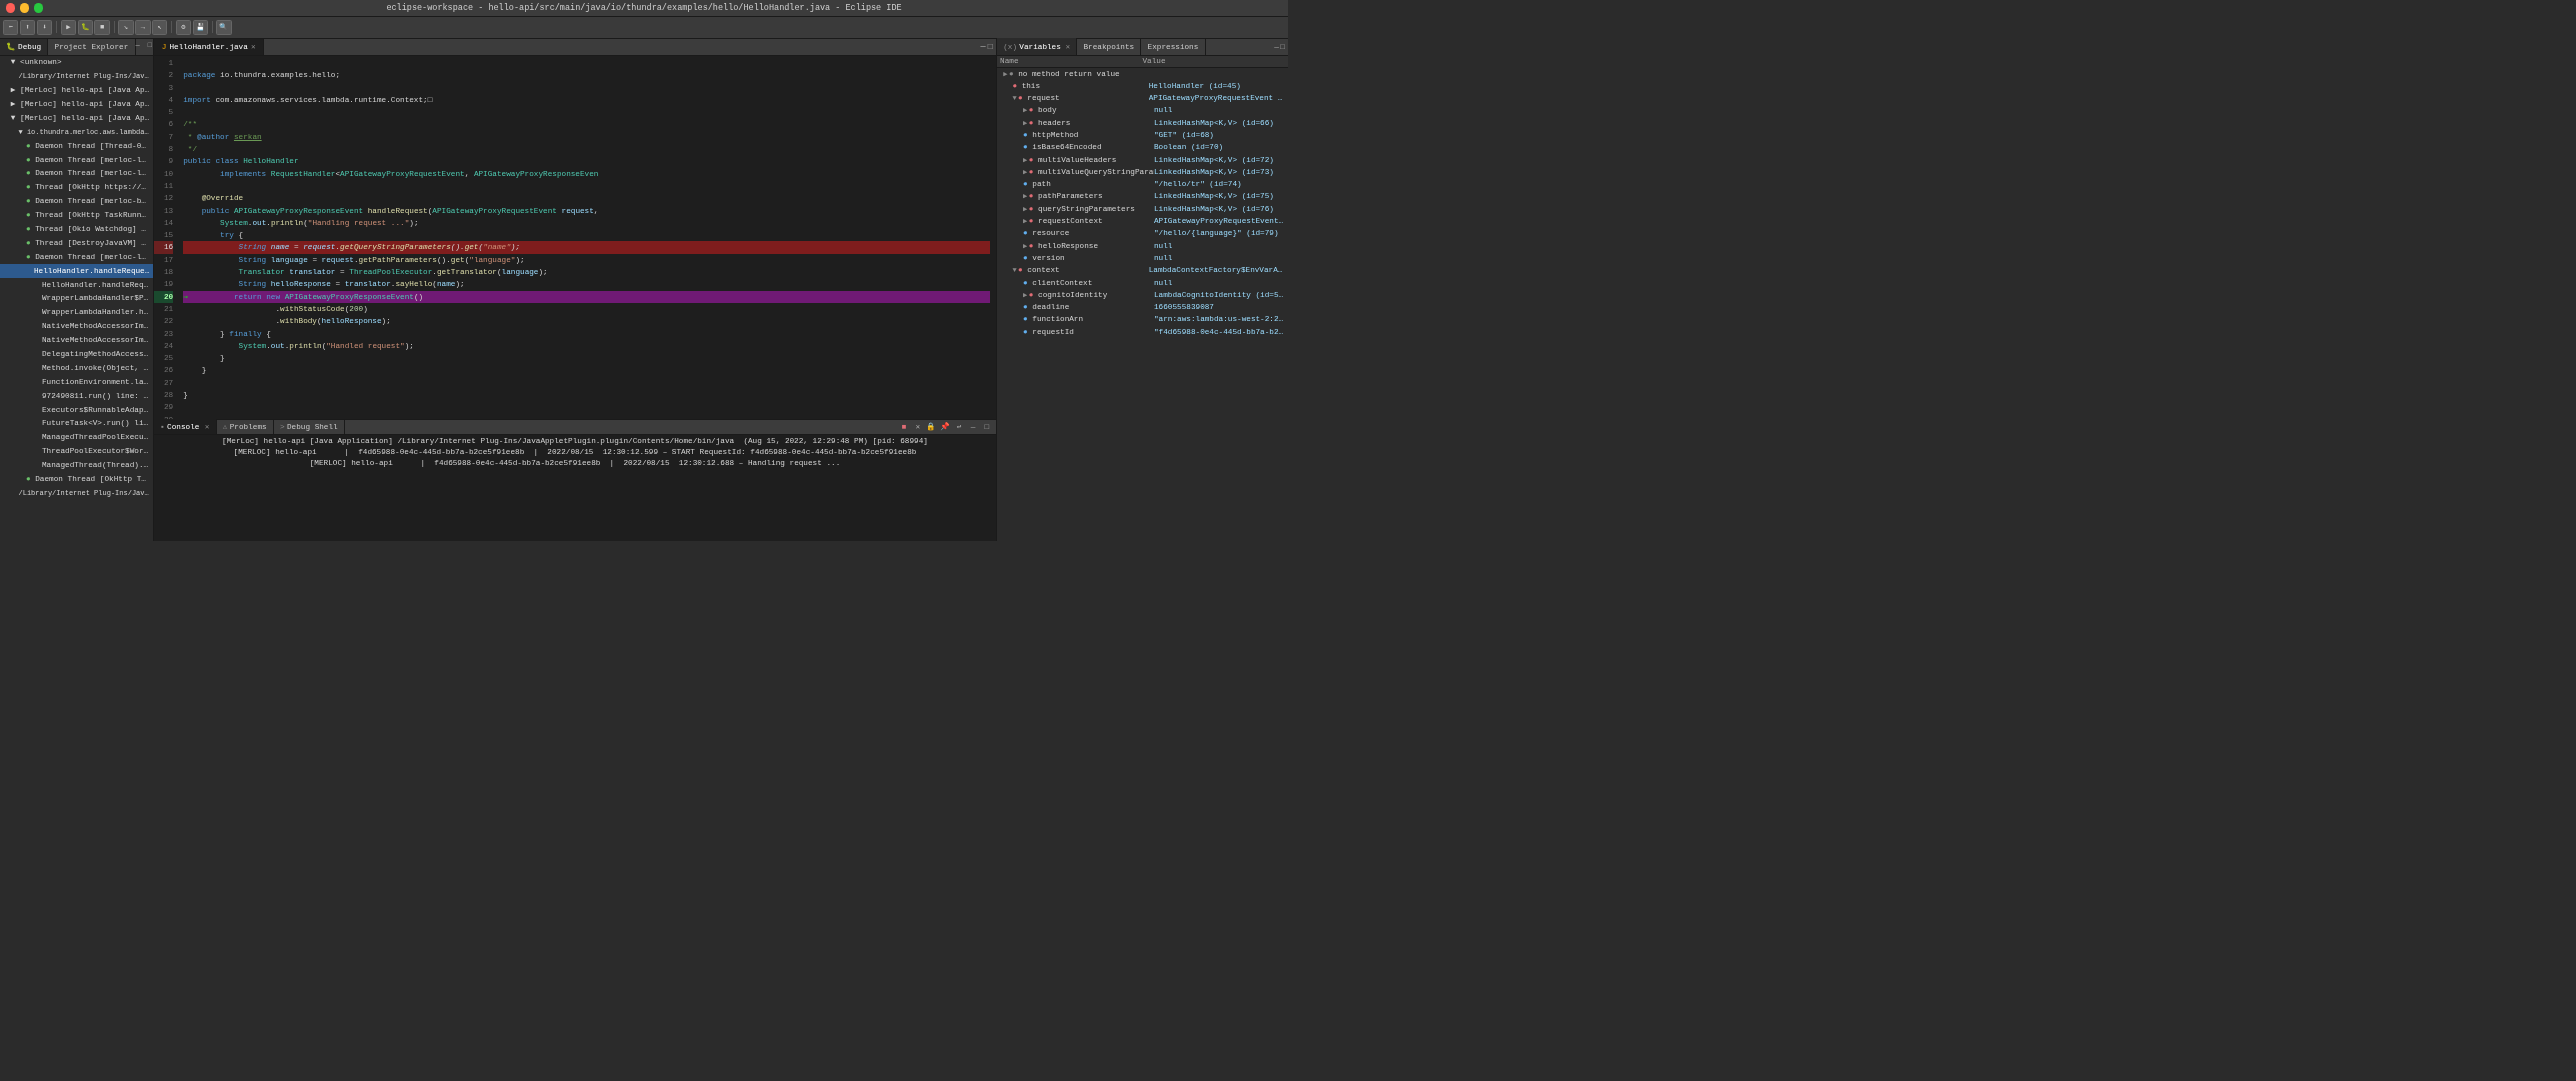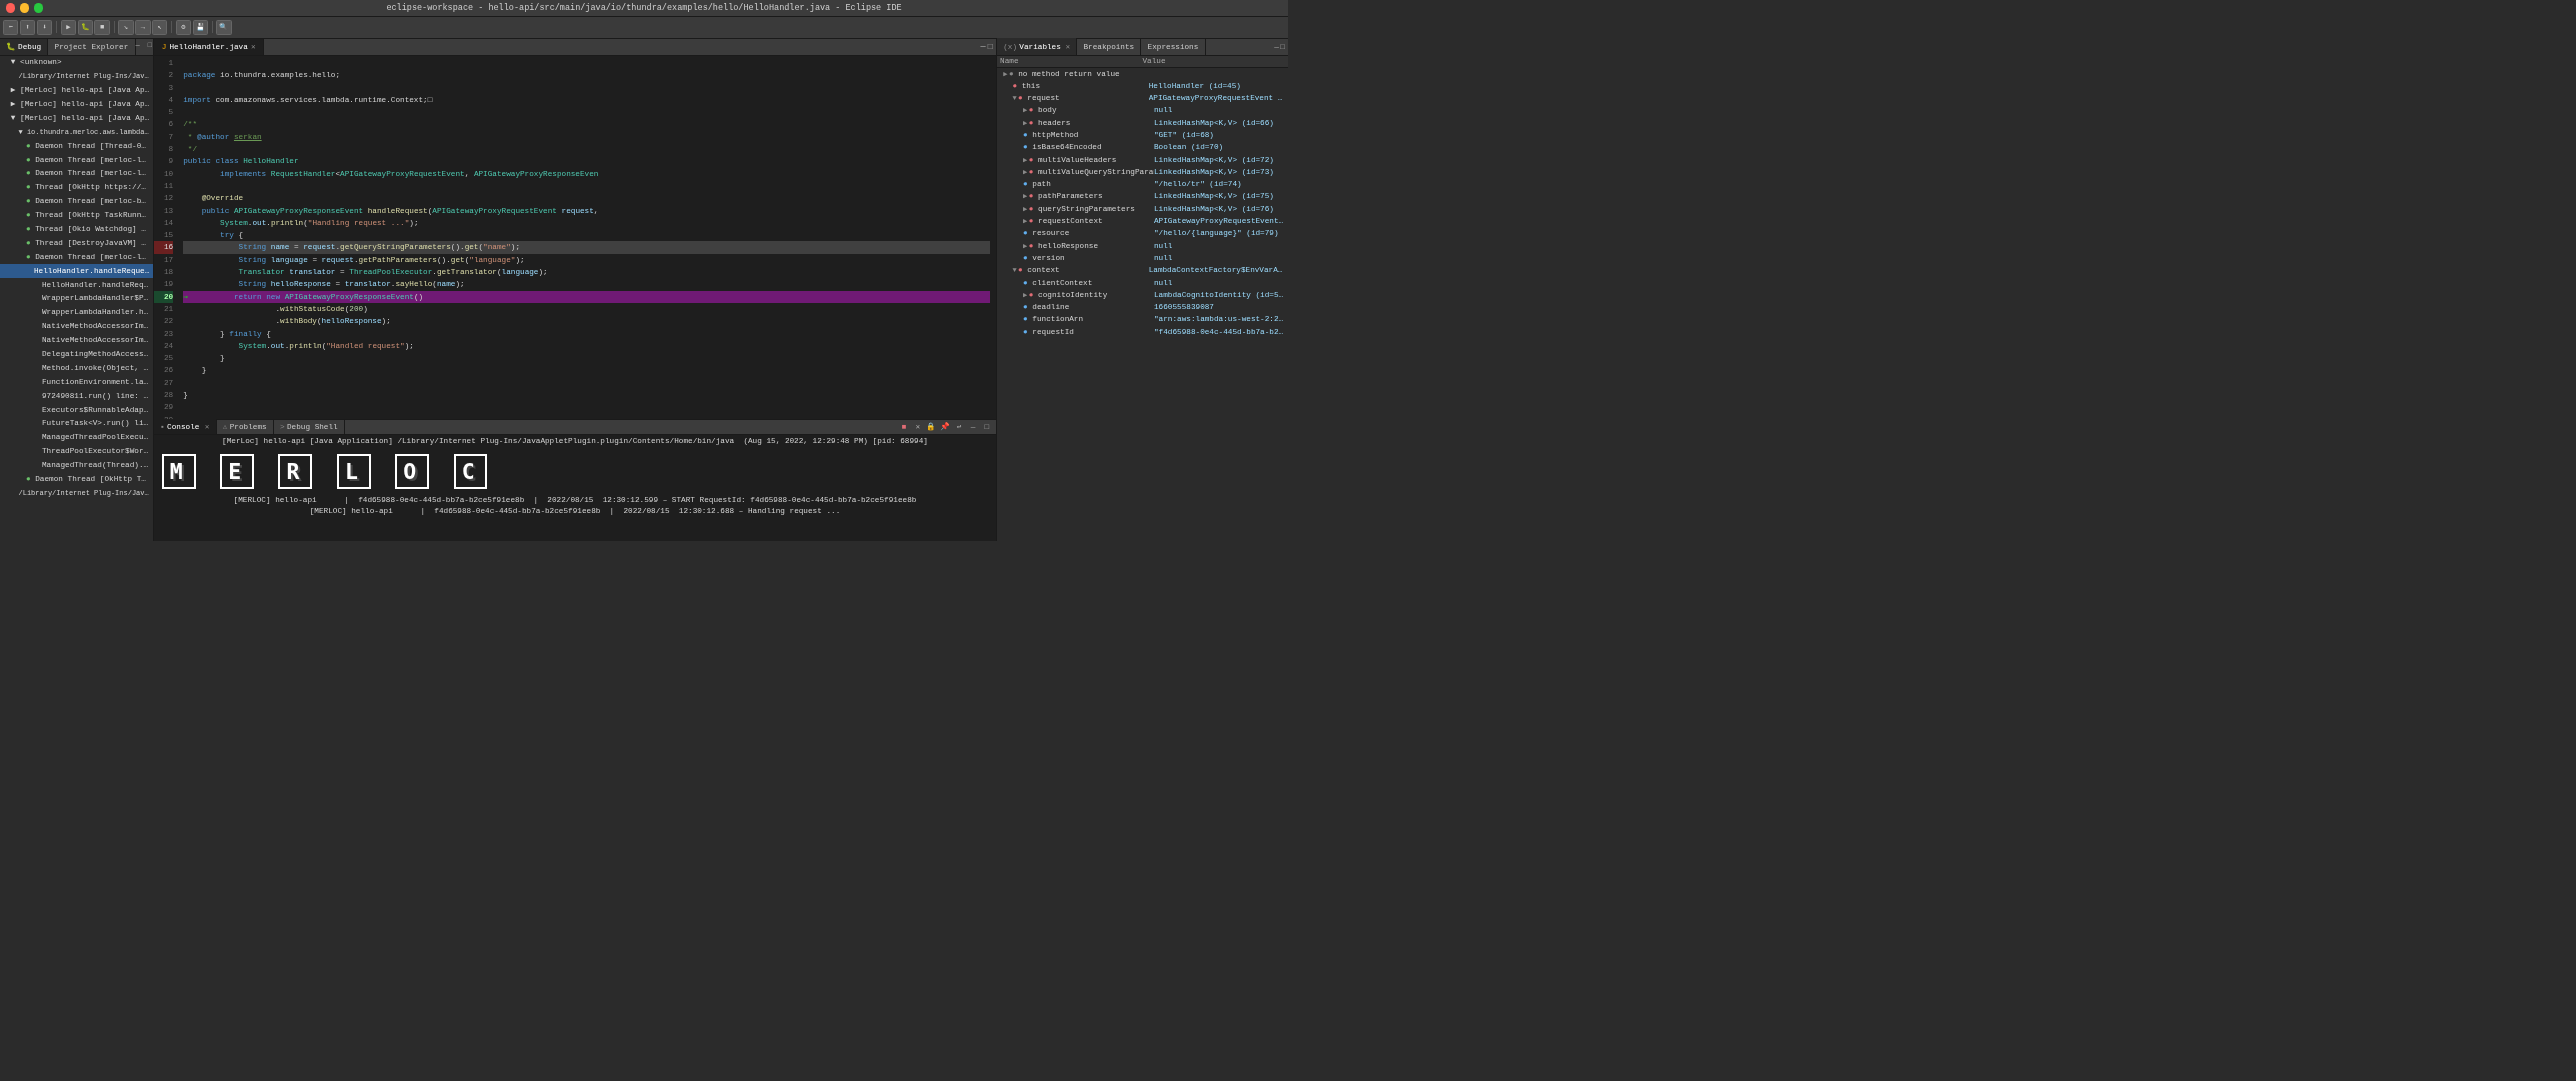--- a/index.html
+++ b/index.html
@@ -210,21 +210,21 @@
       min-height: 12.3px;
     }
     .kw { color: #569cd6; }
     .str { color: #ce9178; }
     .cmt { color: #6a9955; }
     .cls { color: #4ec9b0; }
     .ann { color: #dcdcaa; text-align: right; }
     .num { color: #b5cea8; }
     .method { color: #dcdcaa; }
     .var-name { color: #9cdcfe; }
-    .bp-line { background: #404040; }
+    .bp-line { background: #7f1d1d; font-style: italic; }
     .exec-line { background: #701a75; }
     .exec-arrow { color: #00ff00; }
 
     
     .bottom-panel {
       height: 123px;
       border-top: 0.8px solid #1a1a1a;
       background: #1e1e1e;
       display: flex;
       flex-direction: column;
@@ -533,30 +533,20 @@
           <span class="console-tb-btn">🔒</span>
           <span class="console-tb-btn">📌</span>
           <span class="console-tb-btn">↩</span>
           <span class="console-tb-btn">—</span>
           <span class="console-tb-btn">□</span>
         </div>
       </div>
       <div class="console-content">
         <div class="console-line">[MerLoc] hello-api [Java Application] /Library/Internet Plug-Ins/JavaAppletPlugin.plugin/Contents/Home/bin/java  (Aug 15, 2022, 12:29:48 PM) [pid: 68994]</div>
 
-        <div style="display:flex; align-items:center; padding: 4.6px 0; gap:0.8px;">
-          <div style="font-family:monospace; font-size:28px; font-weight:900; color:#ffffff; letter-spacing:4.6px; text-shadow: 2.3px 2.3px 0 #444, -0.8px -0.8px 0 #222; font-stretch:expanded; background: repeating-linear-gradient(0deg, #333 0px, #333 1.5px, transparent 1.5px, transparent 3.1px); -webkit-background-clip: text; padding: 1.5px;">
-            <span style="display:inline-block; border: 2.3px solid #fff; padding: 3.1px 6.2px; margin: 0 1.5px; font-size:21.5px; background:#1e1e1e;">M</span>
-            <span style="display:inline-block; border: 2.3px solid #fff; padding: 3.1px 6.2px; margin: 0 1.5px; font-size:21.5px; background:#1e1e1e;">E</span>
-            <span style="display:inline-block; border: 2.3px solid #fff; padding: 3.1px 6.2px; margin: 0 1.5px; font-size:21.5px; background:#1e1e1e;">R</span>
-            <span style="display:inline-block; border: 2.3px solid #fff; padding: 3.1px 6.2px; margin: 0 1.5px; font-size:21.5px; background:#1e1e1e;">L</span>
-            <span style="display:inline-block; border: 2.3px solid #fff; padding: 3.1px 6.2px; margin: 0 1.5px; font-size:21.5px; background:#1e1e1e;">O</span>
-            <span style="display:inline-block; border: 2.3px solid #fff; padding: 3.1px 6.2px; margin: 0 1.5px; font-size:21.5px; background:#1e1e1e;">C</span>
-          </div>
-        </div>
         <div class="console-line" style="color:#d4d4d4;">[MERLOC] hello-api      |  f4d65988-0e4c-445d-bb7a-b2ce5f91ee8b  |  2022/08/15  12:30:12.599 – START RequestId: f4d65988-0e4c-445d-bb7a-b2ce5f91ee8b</div>
         <div class="console-line" style="color:#d4d4d4;">[MERLOC] hello-api      |  f4d65988-0e4c-445d-bb7a-b2ce5f91ee8b  |  2022/08/15  12:30:12.688 – Handling request ...</div>
       </div>
     </div>
   </div>
 
   <div class="right-panel">
     <div class="right-panel-tabs">
       <div class="right-panel-tab active">
         <span style="color:#888; margin-right:2.3px;">(x)</span>

